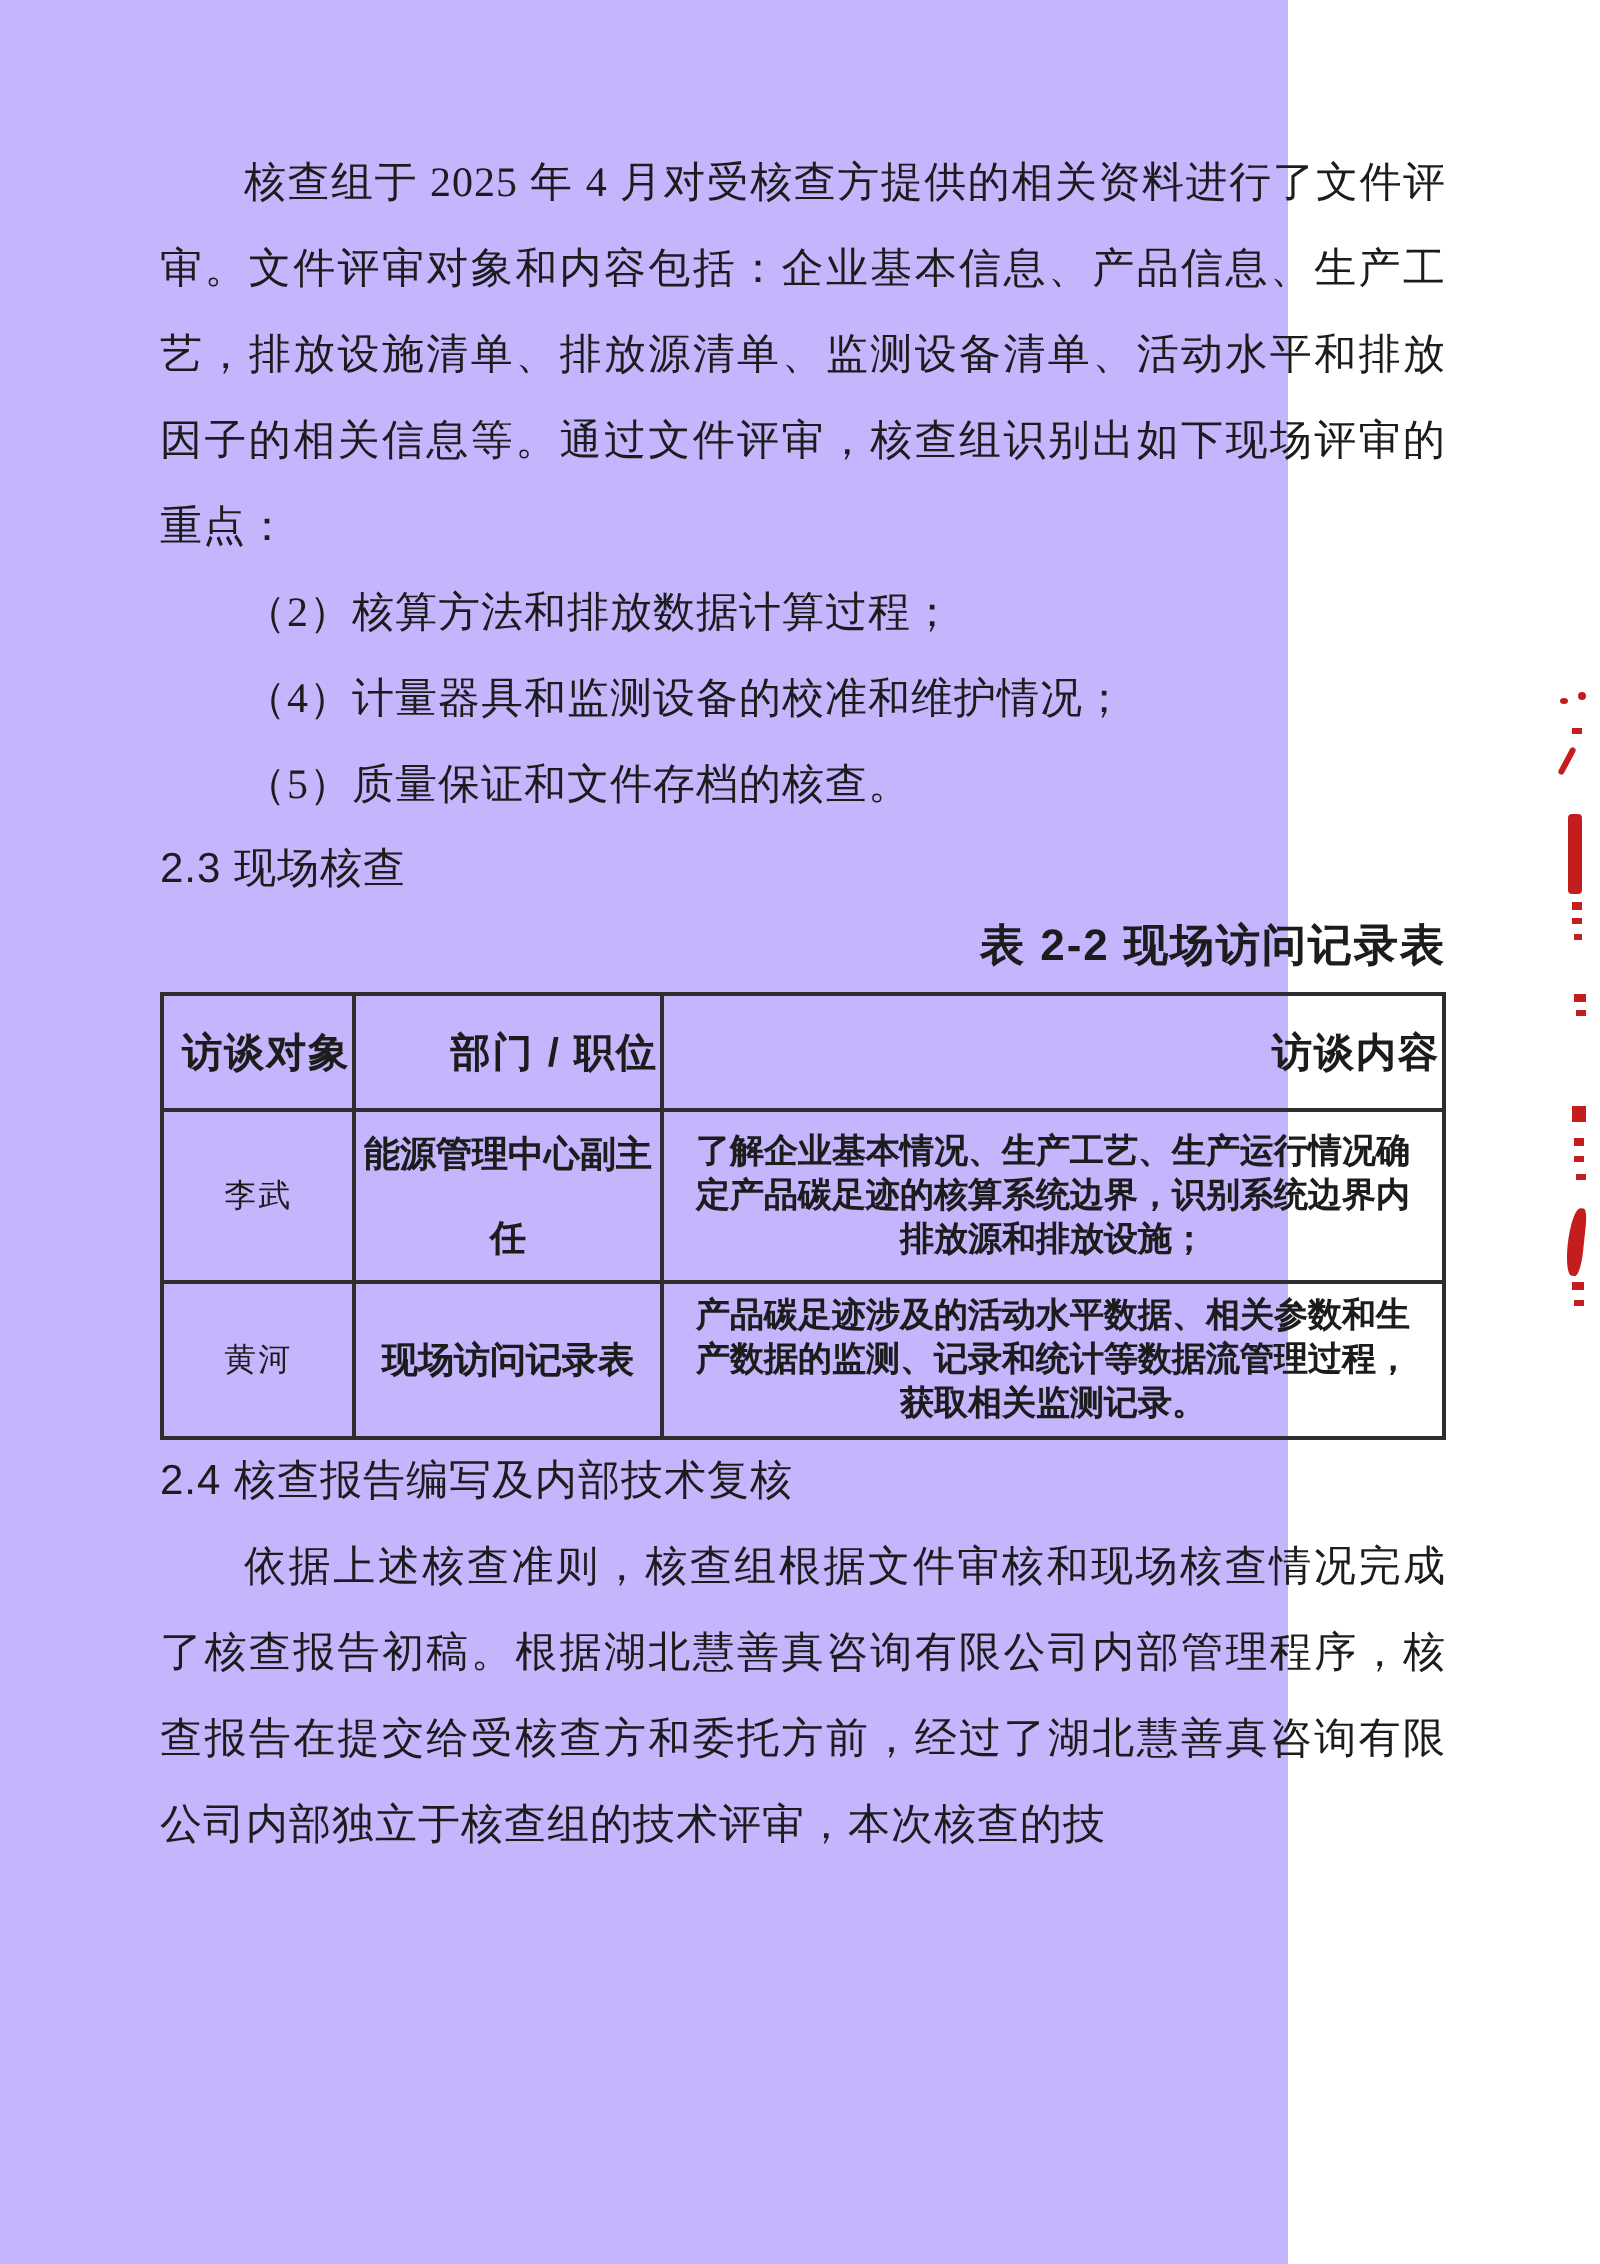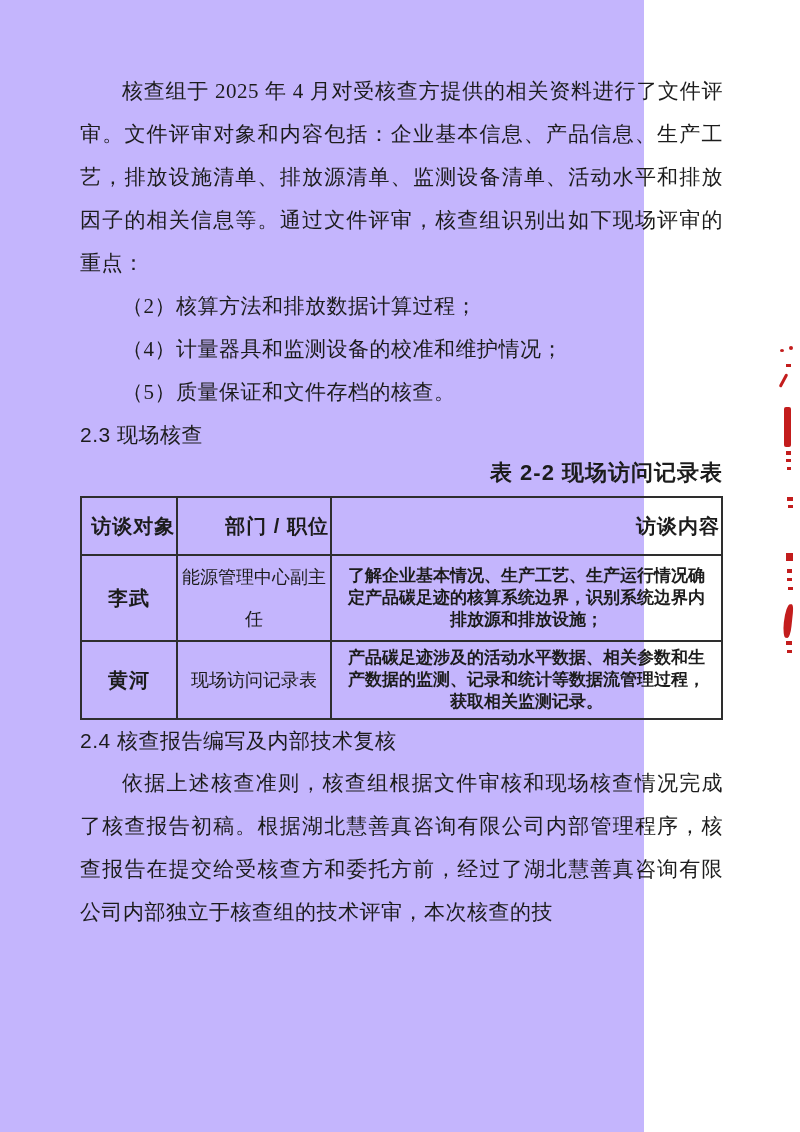--- a/index.html
+++ b/index.html
@@ -60,22 +60,22 @@
     text-align:center;
     vertical-align:middle;
   }
   table.interview th {
     height:54px;
     font-size:20px;
     font-weight:bold;
     letter-spacing:1px;
     text-align:right;
   }
-  td.cell-name { font-size:20px; font-weight:bold; letter-spacing:1px; }
-  td.cell-dept { font-size:18px; font-weight:normal; line-height:42px; padding:0 2px; }
+  td.cell-name { font-size:16px; font-weight:normal; letter-spacing:1px; }
+  td.cell-dept { font-size:18px; font-weight:bold; line-height:42px; padding:0 2px; }
   td.cell-cont {
     font-size:17px;
     font-weight:bold;
     line-height:22px;
     padding:5px 8px;
     text-align:center;
   }
   .h24 { margin-top:8px; }
 
   

